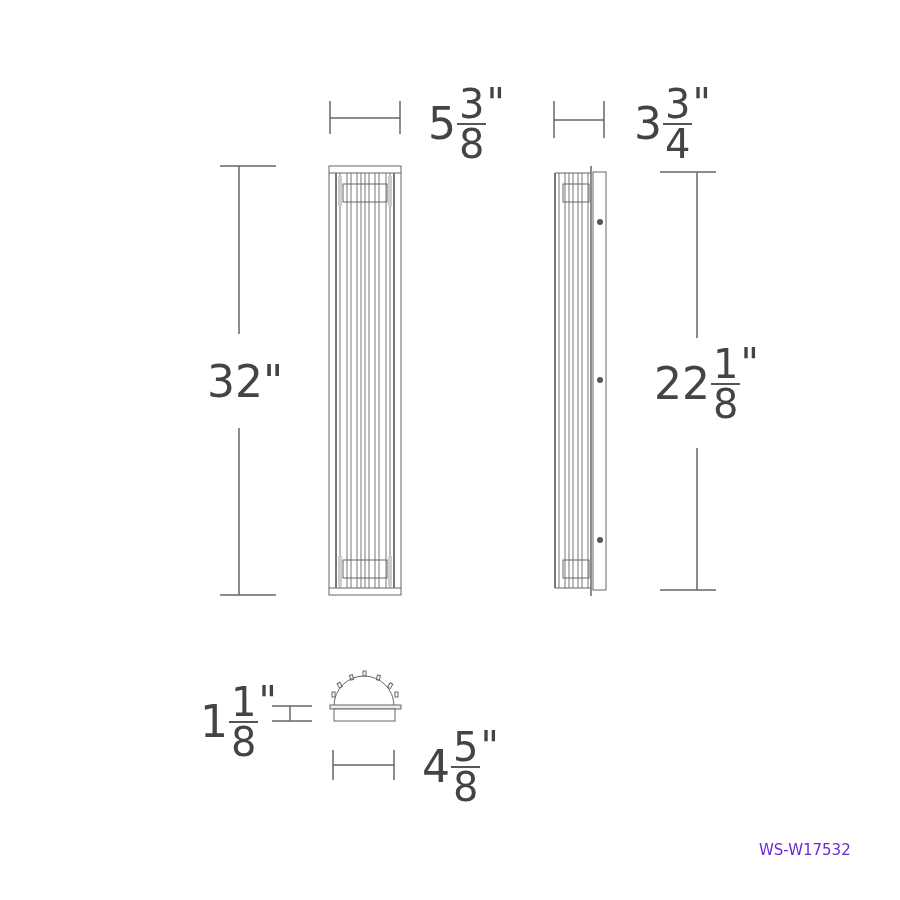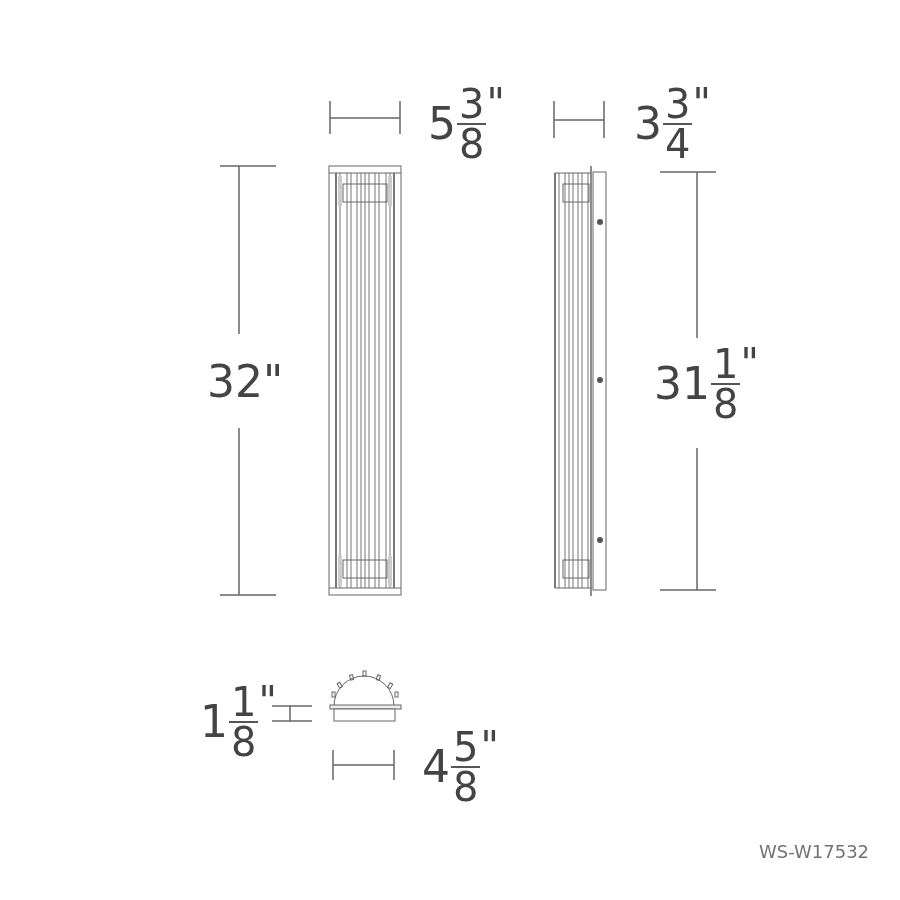--- a/index.html
+++ b/index.html
@@ -5,21 +5,21 @@
   html, body { margin: 0; padding: 0; background: #ffffff; }
   body { width: 900px; height: 900px; position: relative; overflow: hidden; font-family: "DejaVu Sans", sans-serif; color: #444; }
   #canvas { position: absolute; left: 0; top: 0; width: 900px; height: 900px; }
   .dim { position: absolute; color: #444; line-height: 1; white-space: nowrap; font-family: "DejaVu Sans", sans-serif; }
   .whole { font-size: 44px; display: inline-block; vertical-align: middle; }
   .frac { display: inline-block; vertical-align: middle; text-align: center; margin-left: 1px; }
   .frac .num, .frac .den { display: block; font-size: 40px; line-height: 38px; }
   .frac .num { border-bottom: 2px solid #555; padding: 0 2px; }
   .inch { font-size: 40px; display: inline-block; vertical-align: top; margin-top: -2px; }
   .plain { font-size: 44px; }
-  .code { position: absolute; font-size: 18px; color: #737373; }
+  .code { position: absolute; font-size: 15px; color: #6d28d9; }
 </style>
 </head>
 <body>
 
 <svg id="canvas" width="900" height="900" viewBox="0 0 900 900" xmlns="http://www.w3.org/2000/svg">
   <g stroke="#666" stroke-width="1.5" fill="none">
 
     <g>
       <line x1="330" y1="101" x2="330" y2="134"></line>
       <line x1="400" y1="101" x2="400" y2="134"></line>
@@ -134,21 +134,21 @@
   <span class="whole">5</span><span class="frac"><span class="num">3</span><span class="den">8</span></span><span class="inch">"</span>
 </div>
 
 <div class="dim plain" style="left:207px; top:360px;">32"</div>
 
 <div class="dim" style="left:634px; top:85px;">
   <span class="whole">3</span><span class="frac"><span class="num">3</span><span class="den">4</span></span><span class="inch">"</span>
 </div>
 
 <div class="dim" style="left:654px; top:345px;">
-  <span class="whole">31</span><span class="frac"><span class="num">1</span><span class="den">8</span></span><span class="inch">"</span>
+  <span class="whole">22</span><span class="frac"><span class="num">1</span><span class="den">8</span></span><span class="inch">"</span>
 </div>
 
 <div class="dim" style="left:200px; top:683px;">
   <span class="whole">1</span><span class="frac"><span class="num">1</span><span class="den">8</span></span><span class="inch">"</span>
 </div>
 
 <div class="dim" style="left:422px; top:728px;">
   <span class="whole">4</span><span class="frac"><span class="num">5</span><span class="den">8</span></span><span class="inch">"</span>
 </div>
 

